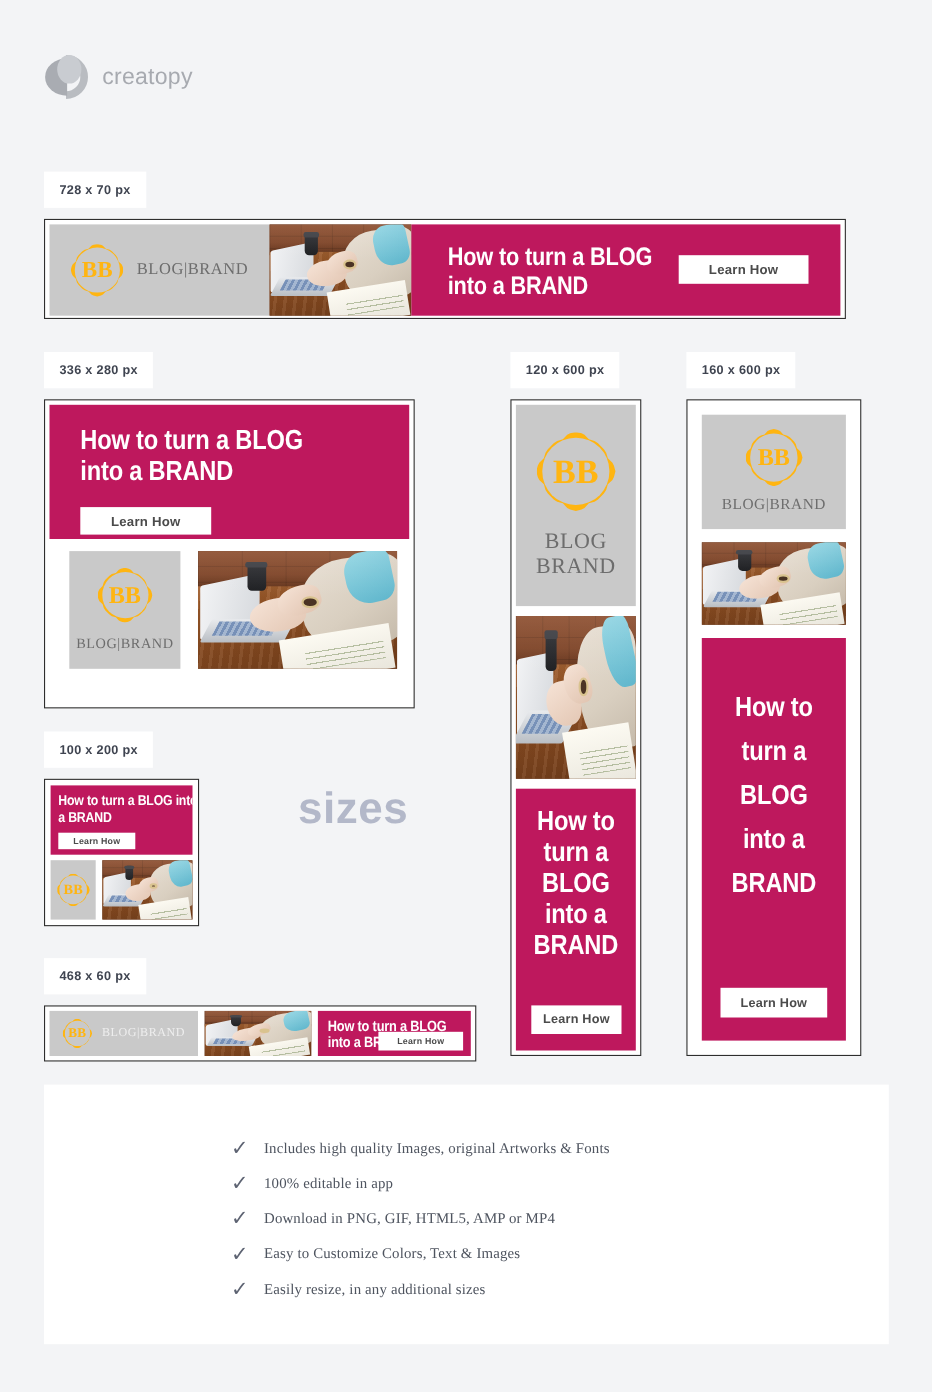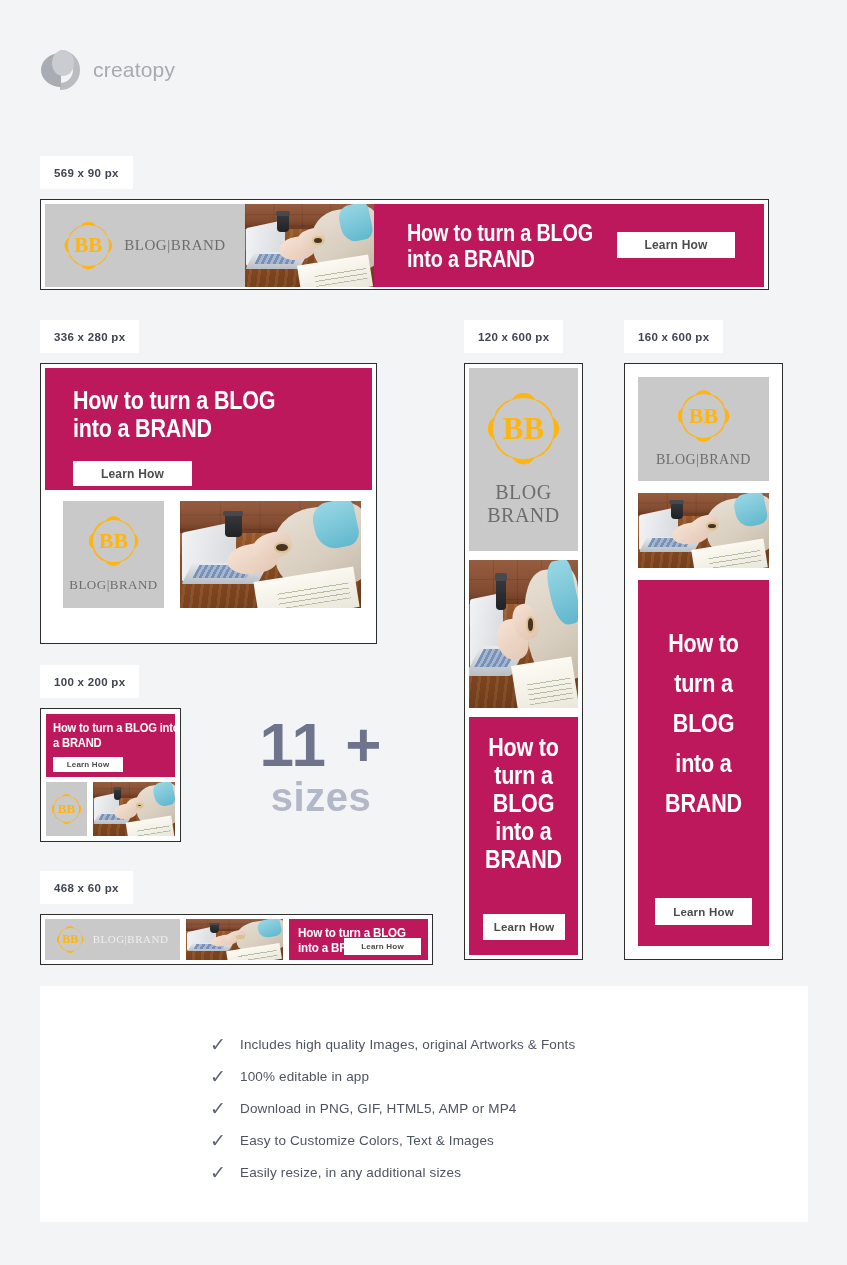--- a/index.html
+++ b/index.html
@@ -135,37 +135,37 @@
   
   .callout { position: absolute; text-align: center; }
   .callout .big { font-size: 62px; font-weight: bold; color: #6f748c; line-height: 1; letter-spacing: 1px; }
   .callout .sub { font-size: 40px; font-weight: bold; color: #b3b8c9; line-height: 1.05; letter-spacing: .5px; }
 
   
   .features { position: absolute; left: 40px; top: 986px; width: 768px; height: 236px; background: #ffffff; }
   .feat-list { position: absolute; left: 170px; top: 42px; }
   .feat-row { display: flex; align-items: center; height: 32px; margin-bottom: 0px; }
   .check { width: 30px; flex: none; color: #5d6372; font-size: 19px; line-height: 1; }
-  .feat-text { font-size: 13.5px; color: #4e545f; letter-spacing: .15px; }
+  .feat-text { font-size: 13.5px; color: #4e545f; letter-spacing: .15px; font-family: Liberation Serif, serif; }
 </style>
 </head>
 <body>
 
 <div class="page">
 
   <div class="brand">
     <div class="brand-mark">
       <div class="ring"></div>
         <div class="blob"></div>
         <div class="blob2"></div>
     </div>
     <div class="brand-text">creatopy</div>
   </div>
 
-  <div class="chip" style="left:40px; top:156px;">569 x 90 px</div>
+  <div class="chip" style="left:40px; top:156px;">728 x 70 px</div>
   <div class="ad" style="left:40px; top:199px; width:729px; height:91px;">
     <div class="ad-inner">
       <div class="logo-pane" style="width:200px; height:83px; gap:12px;">
         <div class="badge" style="width:48px;height:48px;">
           <div class="star"></div>
           <div class="bb" style="font-size:21px;">BB</div>
         </div>
         <div class="wordmark" style="font-size:15px;">BLOG|BRAND</div>
       </div>
       <div class="photo" style="width:129px;height:83px;">
@@ -359,21 +359,20 @@
             <div class="watch"></div>
           <div class="notebook"></div>
             <div class="notelines"></div>
             <div class="haze"></div>
         </div>
       </div>
     </div>
   </div>
 
   <div class="callout" style="left:222px; top:714px; width:198px;">
-    <div class="big">11 +</div>
     <div class="sub">sizes</div>
   </div>
 
   <div class="chip" style="left:40px; top:871px;">468 x 60 px</div>
   <div class="ad" style="left:40px; top:914px; width:393px; height:51px;">
     <div class="ad-inner" style="inset:4px; gap:6px;">
       <div class="logo-pane" style="width:135px; gap:9px;">
         <div class="badge" style="width:27px;height:27px;">
           <div class="star"></div>
           <div class="bb" style="font-size:12px;">BB</div>

